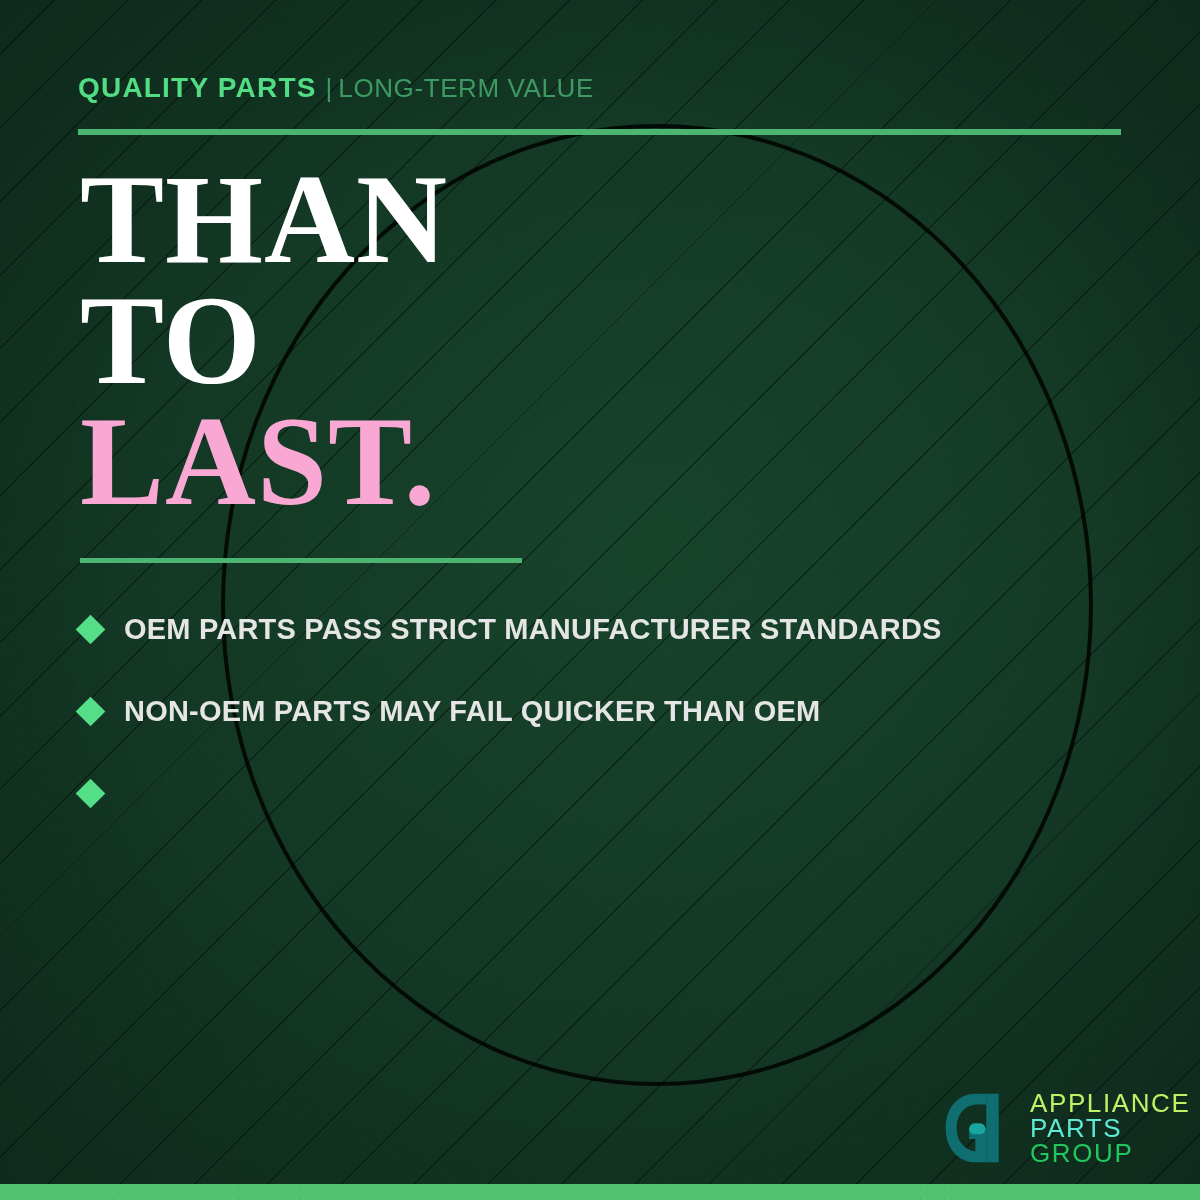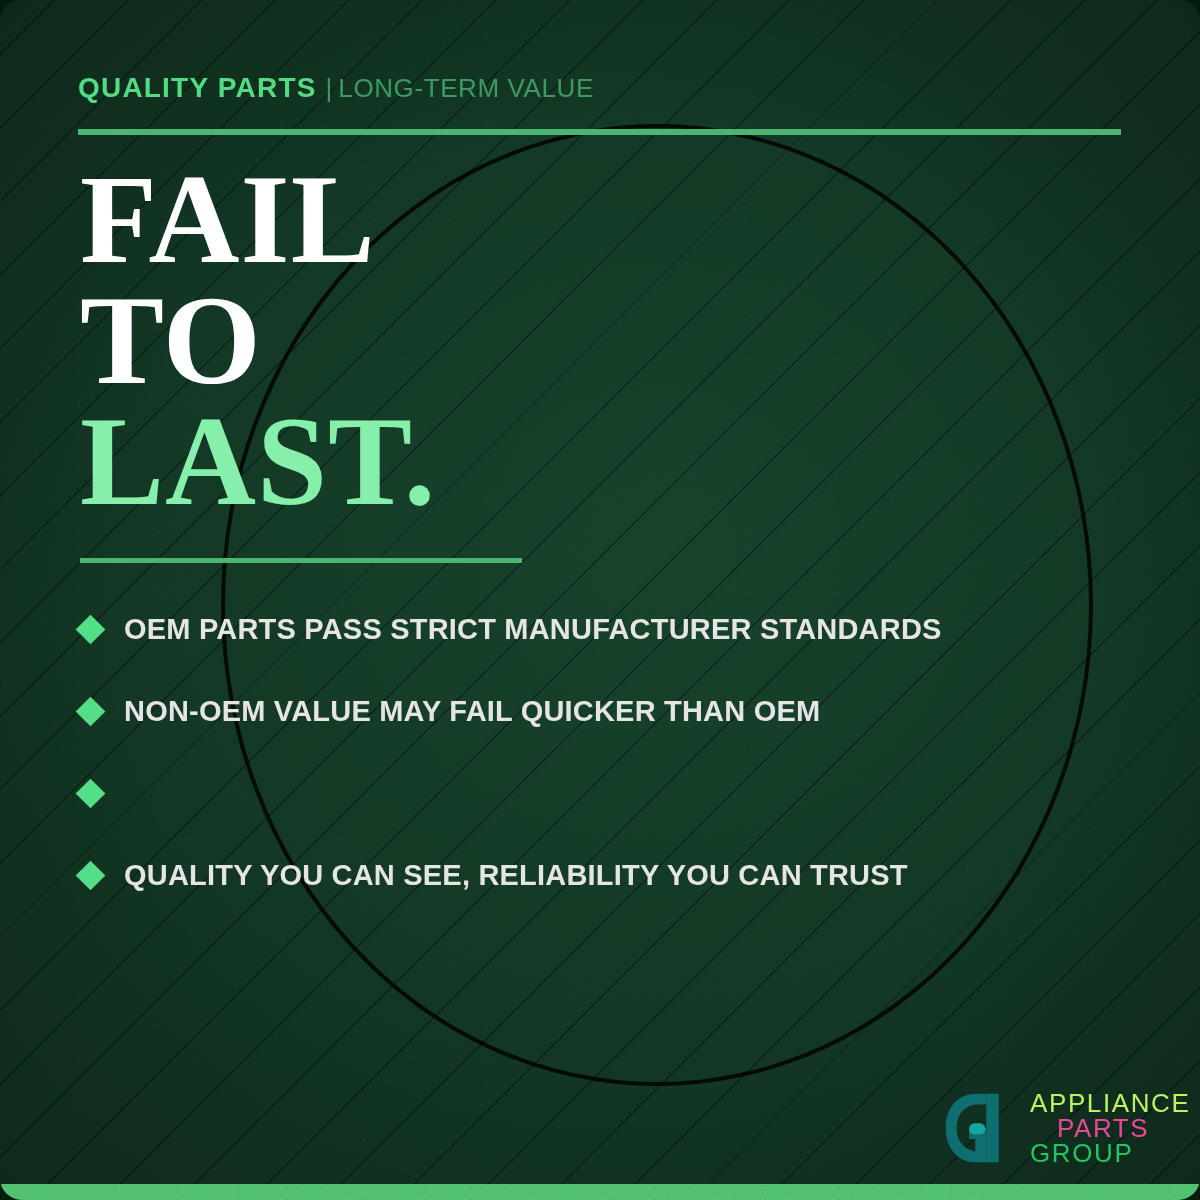--- a/index.html
+++ b/index.html
@@ -8,21 +8,20 @@
     padding: 0;
     background: #081b10;
   }
   #poster {
     position: relative;
     width: 1200px;
     height: 1200px;
     overflow: hidden;
     background-color: #123523;
     font-family: "Liberation Sans", sans-serif;
-    border-radius: 22px;
     -webkit-font-smoothing: antialiased;
   }
 
   
   .bg-base {
     position: absolute;
     inset: 0;
     background-color: #123523;
     background-image:
       radial-gradient(ellipse 900px 820px at 55% 46%, rgba(30,82,52,0.50) 0%, rgba(18,53,35,0) 72%);
@@ -122,21 +121,21 @@
     font-weight: bold;
     font-size: 126px;
     line-height: 0.96;
     letter-spacing: 1px;
   }
   .headline .ln {
     display: block;
     white-space: nowrap;
   }
   .ln-white { color: #FFFFFF; }
-  .ln-accent { color: #86efac; }
+  .ln-accent { color: #f9a8d4; }
 
   .rule-sub {
     position: absolute;
     left: 80px;
     top: 558px;
     width: 442px;
     height: 5px;
     background: #4CB571;
   }
 
@@ -187,21 +186,21 @@
   .logo-words {
     padding-top: 2px;
     font-family: "Liberation Sans", sans-serif;
     font-weight: normal;
     font-size: 26px;
     line-height: 0.96;
     letter-spacing: 1.6px;
   }
   .logo-line { display: block; white-space: nowrap; }
   .lw-1 { color: #bef264; }
-  .lw-2 { color: #ec4899; margin-left: 27px; }
+  .lw-2 { color: #5eead4; }
   .lw-3 { color: #22c55e; }
 
   .bottom-bar {
     position: absolute;
     left: 0;
     bottom: 0;
     width: 1200px;
     height: 16px;
     background: #52C271;
   }
@@ -228,42 +227,38 @@
 
   <div class="content">
 
     <div class="kicker">
       <span class="kicker-strong">QUALITY PARTS</span><span class="kicker-sep">|</span><span class="kicker-light">LONG-TERM VALUE</span>
     </div>
 
     <div class="rule-top"></div>
 
     <div class="headline">
-      <span class="ln ln-white">FAIL</span>
+      <span class="ln ln-white">THAN</span>
       <span class="ln ln-white">TO</span>
       <span class="ln ln-accent">LAST.</span>
     </div>
 
     <div class="rule-sub"></div>
 
     <div class="bullets">
       <div class="bullet">
         <span class="diamond"></span>
         <span class="bullet-text">OEM PARTS PASS STRICT MANUFACTURER STANDARDS</span>
       </div>
       <div class="bullet">
         <span class="diamond"></span>
-        <span class="bullet-text">NON-OEM VALUE MAY FAIL QUICKER THAN OEM</span>
+        <span class="bullet-text">NON-OEM PARTS MAY FAIL QUICKER THAN OEM</span>
       </div>
       <div class="bullet">
         <span class="diamond"></span>
-      </div>
-      <div class="bullet">
-        <span class="diamond"></span>
-        <span class="bullet-text">QUALITY YOU CAN SEE, RELIABILITY YOU CAN TRUST</span>
       </div>
     </div>
 
     <div class="logo">
       <svg class="logo-mark" viewBox="0 0 100 100">
         <path d="M58 6 H44 C22 6 6 24 6 50 C6 76 22 94 44 94 H58 V50 H36 V64 H44 V80 C29 78 20 66 20 50 C20 34 29 22 44 20 H58 Z" fill="#0F6E70"></path>
         <rect x="58" y="6" width="16" height="88" fill="#0F6E70"></rect>
         <path d="M50 44 A7 7 0 0 1 50 58 L43 58 A7 7 0 0 1 43 44 Z" fill="#17A7A0"></path>
       </svg>
       <div class="logo-words">

